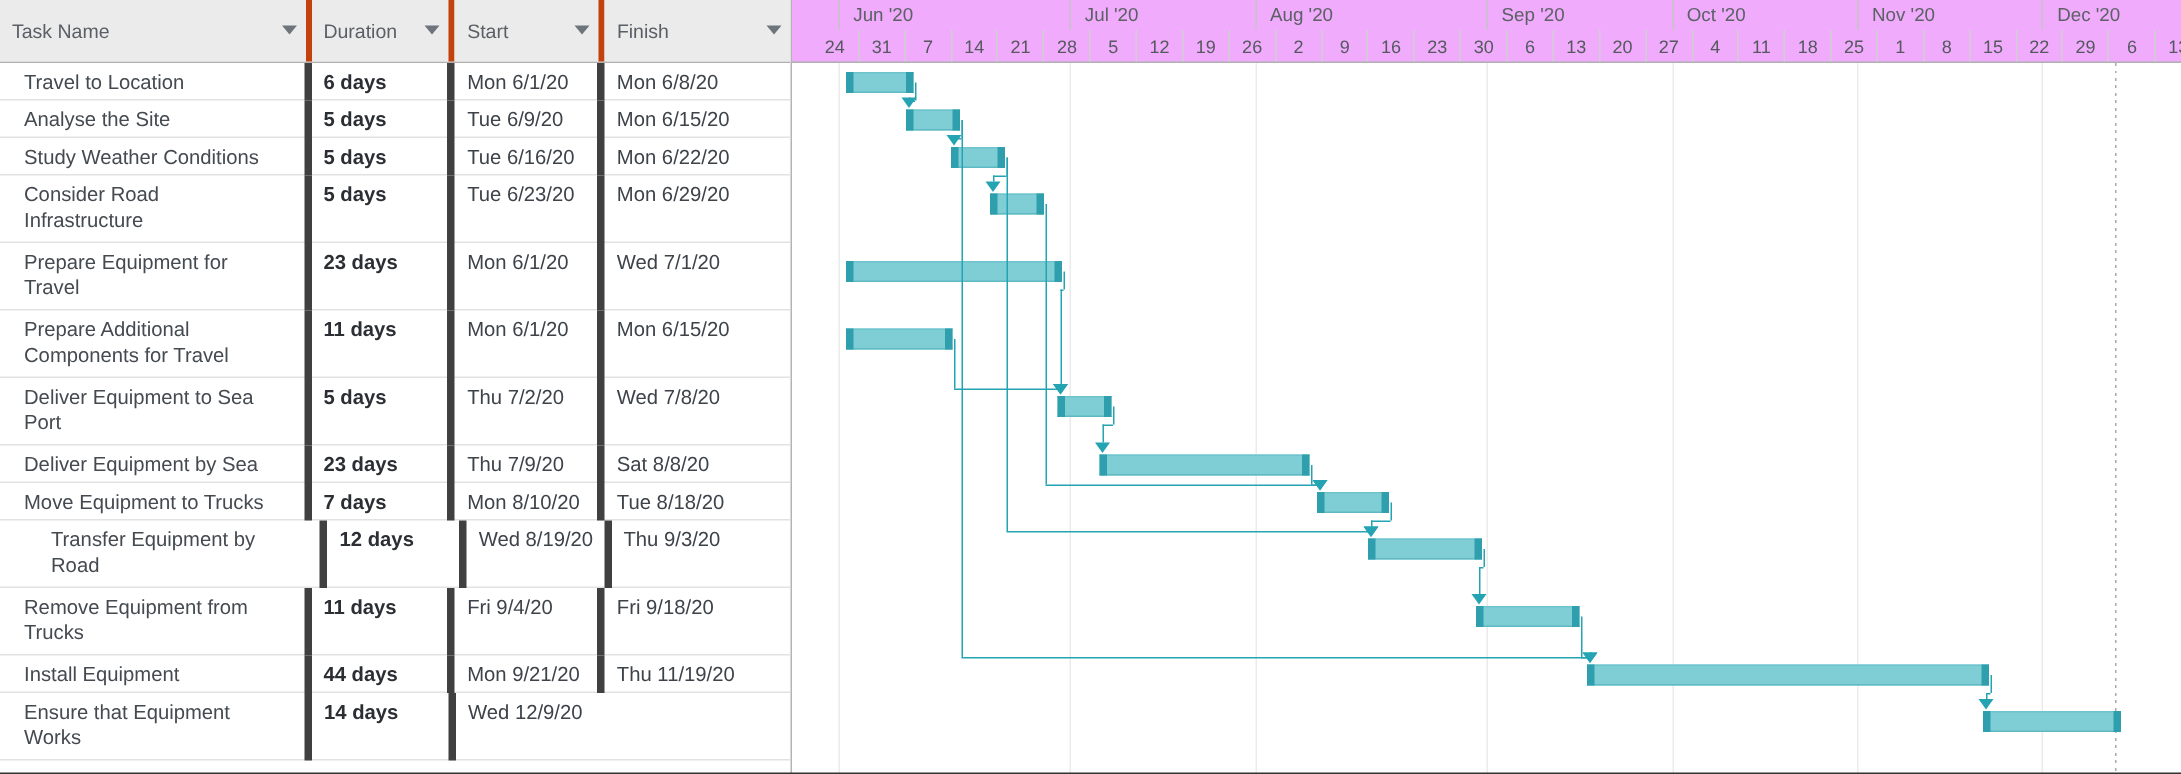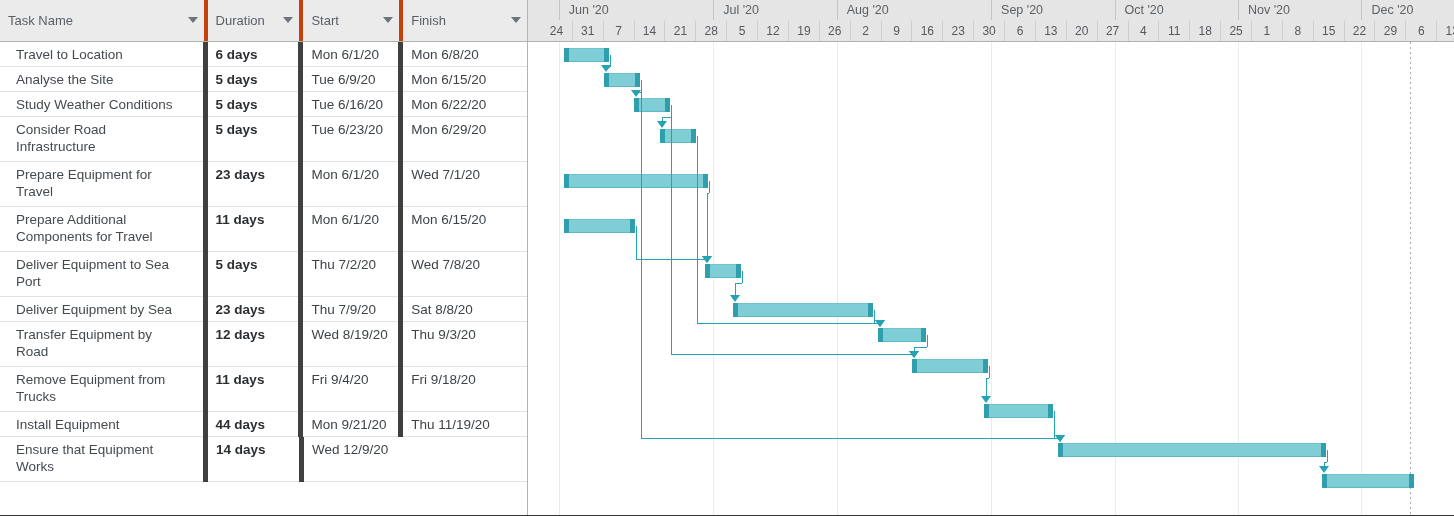--- a/index.html
+++ b/index.html
@@ -49,21 +49,21 @@
     color:#3d4349;white-space:pre-line;overflow:hidden;
   }
   .gr-cell.c-name{padding-left:16px;color:#444a50;}
   .gr-cell.c-dur{font-weight:bold;color:#2b2f33;}
   .gr-cell.c-fin{border-right:none;}
 
   
   #chart-panel{position:relative;width:926px;height:516px;flex:0 0 926px;
     background:#fff;overflow:hidden;}
   .tl-header{
-    position:relative;height:42px;background:#e5e5e5;
+    position:relative;height:42px;background:#f0abfc;
     border-bottom:1px solid #b0b0b0;box-sizing:border-box;
   }
   .tl-months{position:absolute;left:0;top:0;height:20px;width:100%;}
   .tl-month{
     position:absolute;top:0;height:20px;line-height:21px;
     font-size:12.5px;color:#5c6166;padding-left:9px;
     box-sizing:border-box;border-left:1px solid #c4c4c4;
     white-space:nowrap;
   }
   .tl-weeks{position:absolute;left:13px;top:20px;height:21px;width:100%;}
@@ -173,21 +173,27 @@
           <div class="gr-cell c-dur" style="height: 45px;">5 days</div>
           <div class="gr-cell c-start" style="height: 45px;">Thu 7/2/20</div>
           <div class="gr-cell c-fin" style="height: 45px;">Wed 7/8/20</div>
         </div>
         <div class="grid-row" style="height: 25px;">
           <div class="gr-cell c-name" style="height: 25px;">Deliver Equipment by Sea</div>
           <div class="gr-cell c-dur" style="height: 25px;">23 days</div>
           <div class="gr-cell c-start" style="height: 25px;">Thu 7/9/20</div>
           <div class="gr-cell c-fin" style="height: 25px;">Sat 8/8/20</div>
         </div>
-        <div class="grid-row" style="height: 45px;">
+        <div class="grid-row" style="height: 25px;">
+          <div class="gr-cell c-name" style="height: 25px;">Move Equipment to Trucks</div>
+          <div class="gr-cell c-dur" style="height: 25px;">7 days</div>
+          <div class="gr-cell c-start" style="height: 25px;">Mon 8/10/20</div>
+          <div class="gr-cell c-fin" style="height: 25px;">Tue 8/18/20</div>
+        </div>
+        <div class="grid-row" style="height: 45px; padding-left: 18px;">
           <div class="gr-cell c-name" style="height: 45px;">Transfer Equipment by
 Road</div>
           <div class="gr-cell c-dur" style="height: 45px;">12 days</div>
           <div class="gr-cell c-start" style="height: 45px;">Wed 8/19/20</div>
           <div class="gr-cell c-fin" style="height: 45px;">Thu 9/3/20</div>
         </div>
         <div class="grid-row" style="height: 45px;">
           <div class="gr-cell c-name" style="height: 45px;">Remove Equipment from
 Trucks</div>
           <div class="gr-cell c-dur" style="height: 45px;">11 days</div>

